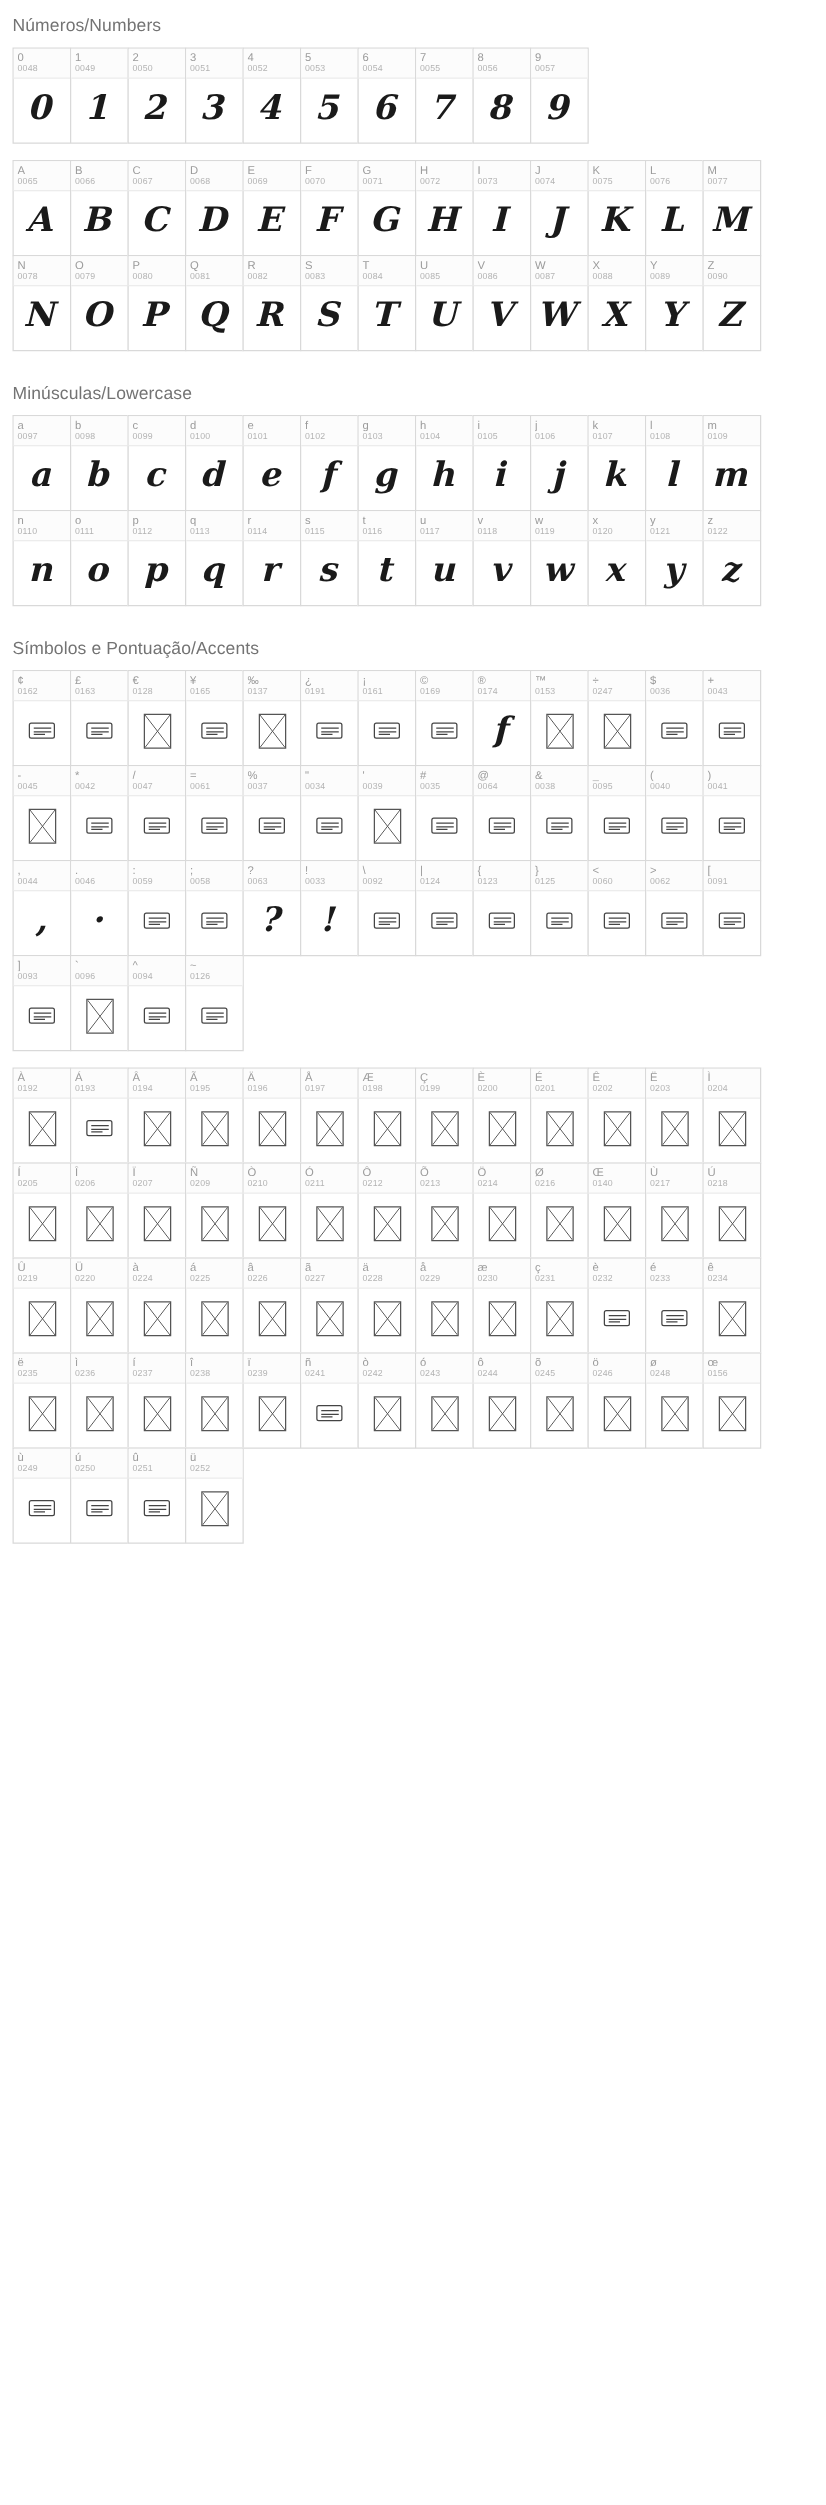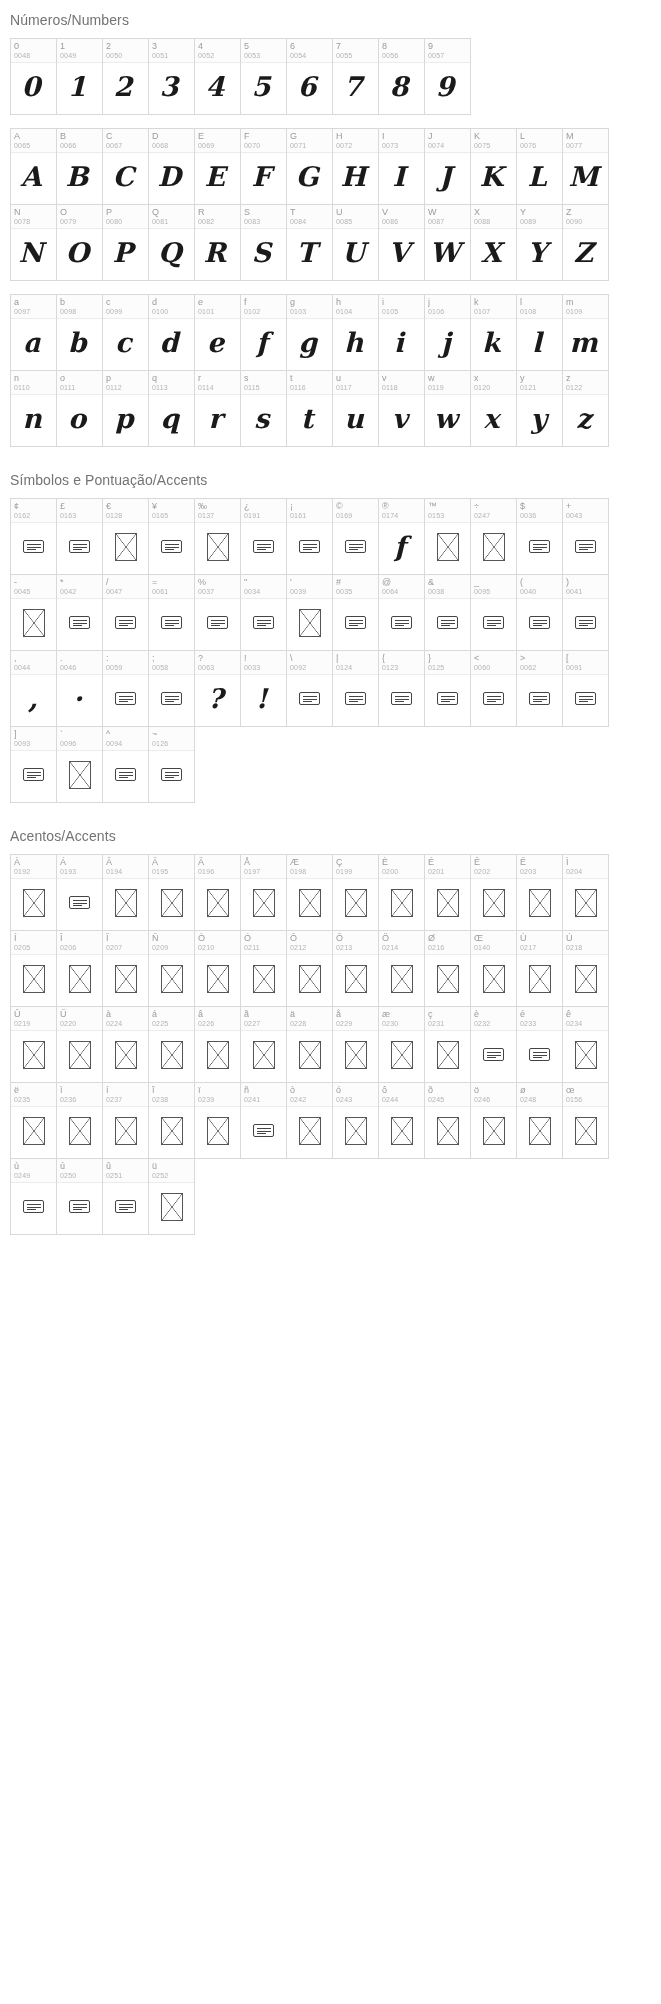--- a/index.html
+++ b/index.html
@@ -475,20 +475,21 @@
               <div class="cell-code">0090</div>
             </div>
             <div class="cell-glyph">
               <span class="glyph-script">Z</span>
             </div>
           </div>
         </div>
         <div class="spacer"></div>
       </div>
       <div class="section">
+        <div class="section-title">Minúsculas/Lowercase</div>
         <div class="grid">
           <div class="cell">
             <div class="cell-head">
               <div class="cell-char">a</div>
               <div class="cell-code">0097</div>
             </div>
             <div class="cell-glyph">
               <span class="glyph-script">a</span>
             </div>
           </div>
@@ -1107,21 +1108,20 @@
               <div class="cell-code">0126</div>
             </div>
             <div class="cell-glyph">
               <span class="blankbox"></span>
             </div>
           </div>
         </div>
         <div class="spacer"></div>
       </div>
       <div class="section">
-        <div class="section-title">Acentos/Accents</div>
         <div class="grid">
           <div class="cell">
             <div class="cell-head">
               <div class="cell-char">À</div>
               <div class="cell-code">0192</div>
             </div>
             <div class="cell-glyph">
               <span class="notdef"></span>
             </div>
           </div>

